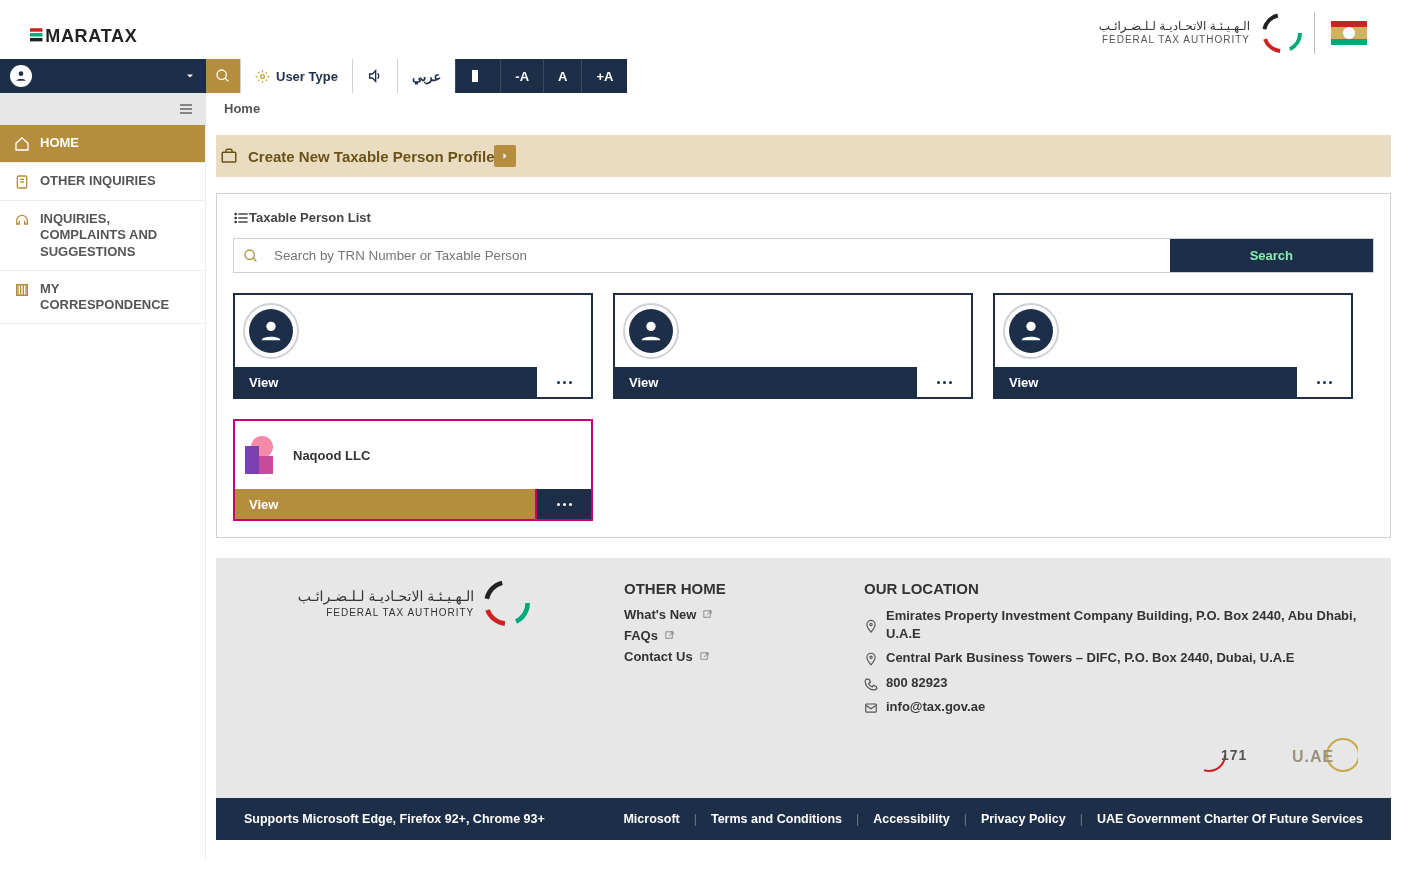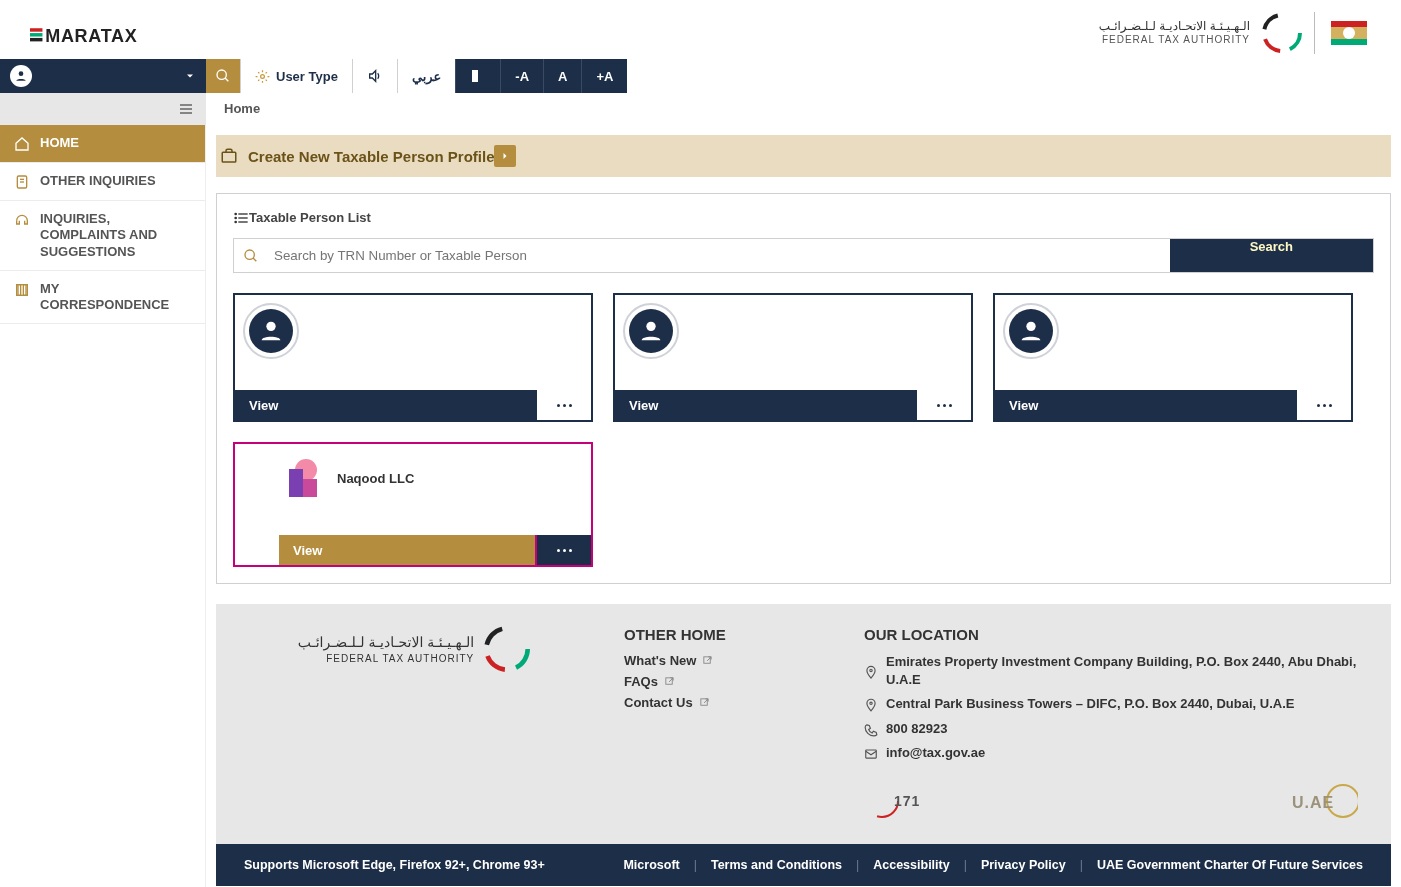--- a/index.html
+++ b/index.html
@@ -55,25 +55,25 @@
   .create-bar{background:var(--tan);display:flex;align-items:center;padding:10px 4px;margin-top:10px;}
   .create-bar .lbl{display:flex;align-items:center;gap:10px;color:#6b5218;font-weight:bold;font-size:15px;}
   .create-bar .go{width:22px;height:22px;background:var(--gold);display:flex;align-items:center;justify-content:center;border-radius:2px;}
 
   .panel{border:1px solid var(--grey-line);margin-top:16px;padding:16px;}
   .panel-head{display:flex;align-items:flex-start;font-weight:bold;color:#444;margin-bottom:12px;}
 
   .searchrow{display:flex;border:1px solid var(--grey-line);}
   .searchrow .sicon{width:34px;display:flex;align-items:center;justify-content:center;}
   .searchrow input{flex:1;border:none;padding:9px 6px;outline:none;}
-  .searchrow .btn{background:var(--navy);color:#fef9c3;font-weight:bold;padding:0 80px;display:flex;align-items:flex-start;cursor:pointer;}
+  .searchrow .btn{background:var(--navy);color:#86efac;font-weight:bold;padding:0 80px;display:flex;align-items:center;cursor:pointer;}
 
   .cards{display:flex;gap:20px;margin-top:20px;flex-wrap:wrap;}
-  .card{width:360px;border:2px solid var(--navy);display:flex;flex-direction:column;gap:23px;}
-  .card.selected{border:2px solid var(--pink);padding-left:44px;}
+  .card{width:360px;border:2px solid var(--navy);display:flex;flex-direction:column;}
+  .card.selected{border:2px solid var(--pink);}
   .card-body{flex:1;padding:6px;display:flex;align-items:center;gap:14px;min-height:68px;}
   .avatar{width:56px;height:56px;border-radius:50%;border:2px solid #cfd2d8;display:flex;align-items:center;justify-content:center;margin:2px;}
   .avatar.inner{background:var(--navy);border:none;}
   .card-foot{display:flex;height:30px;}
   .card-foot .view{flex:1;background:var(--navy);color:#fff;font-weight:bold;display:flex;align-items:center;padding-left:14px;cursor:pointer;}
   .card-foot .more{width:56px;background:#fff;display:flex;align-items:center;justify-content:center;border-left:2px solid var(--navy);cursor:pointer;}
   .card.selected .card-foot .view{background:var(--gold);}
   .card.selected .card-foot .more{background:var(--navy);border-left:2px solid var(--pink);}
   .card.selected .card-foot .more .dots span{background:#fff;}
   .dots{display:flex;gap:3px;}
@@ -85,21 +85,21 @@
   .naqood-logo .circ{position:absolute;left:10px;top:0;width:22px;height:22px;border-radius:50%;background:#f28aa8;}
 
   
   .footer{background:var(--grey-bg);margin-top:20px;padding:22px 28px;}
   .fcols{display:flex;gap:40px;}
   .fcol h4{color:#333;font-size:15px;margin-bottom:10px;}
   .fcol a,.fcol div.link{display:flex;align-items:center;gap:6px;color:#333;text-decoration:none;font-weight:bold;font-size:13px;margin:6px 0;}
   .fcol.logo{flex:0 0 340px;display:flex;justify-content:center;align-items:flex-start;}
   .loc-row{display:flex;gap:8px;margin:6px 0;font-weight:bold;line-height:1.4;}
   .loc-row .ic{flex:0 0 14px;margin-top:2px;}
-  .partner-logos{display:flex;gap:20px;margin-top:18px;justify-content:space-between;}
+  .partner-logos{display:flex;gap:12px;margin-top:18px;justify-content:flex-end;}
   .plogo{width:80px;height:42px;border:0;display:flex;align-items:center;justify-content:center;color:#9a927a;font-weight:bold;letter-spacing:1px;}
 
   .legal{background:var(--navy);color:#fff;padding:14px 28px;font-size:12.5px;}
   .legal-row{display:flex;justify-content:space-between;align-items:flex-start;gap:40px;}
   .legal-links{display:flex;gap:14px;flex-wrap:wrap;align-items:center;}
   .legal-links span.sep{color:#6a7890;}
   .legal-links a{color:#fff;text-decoration:none;font-weight:bold;}
 
   
   .ext-icon{width:11px;height:11px;}

